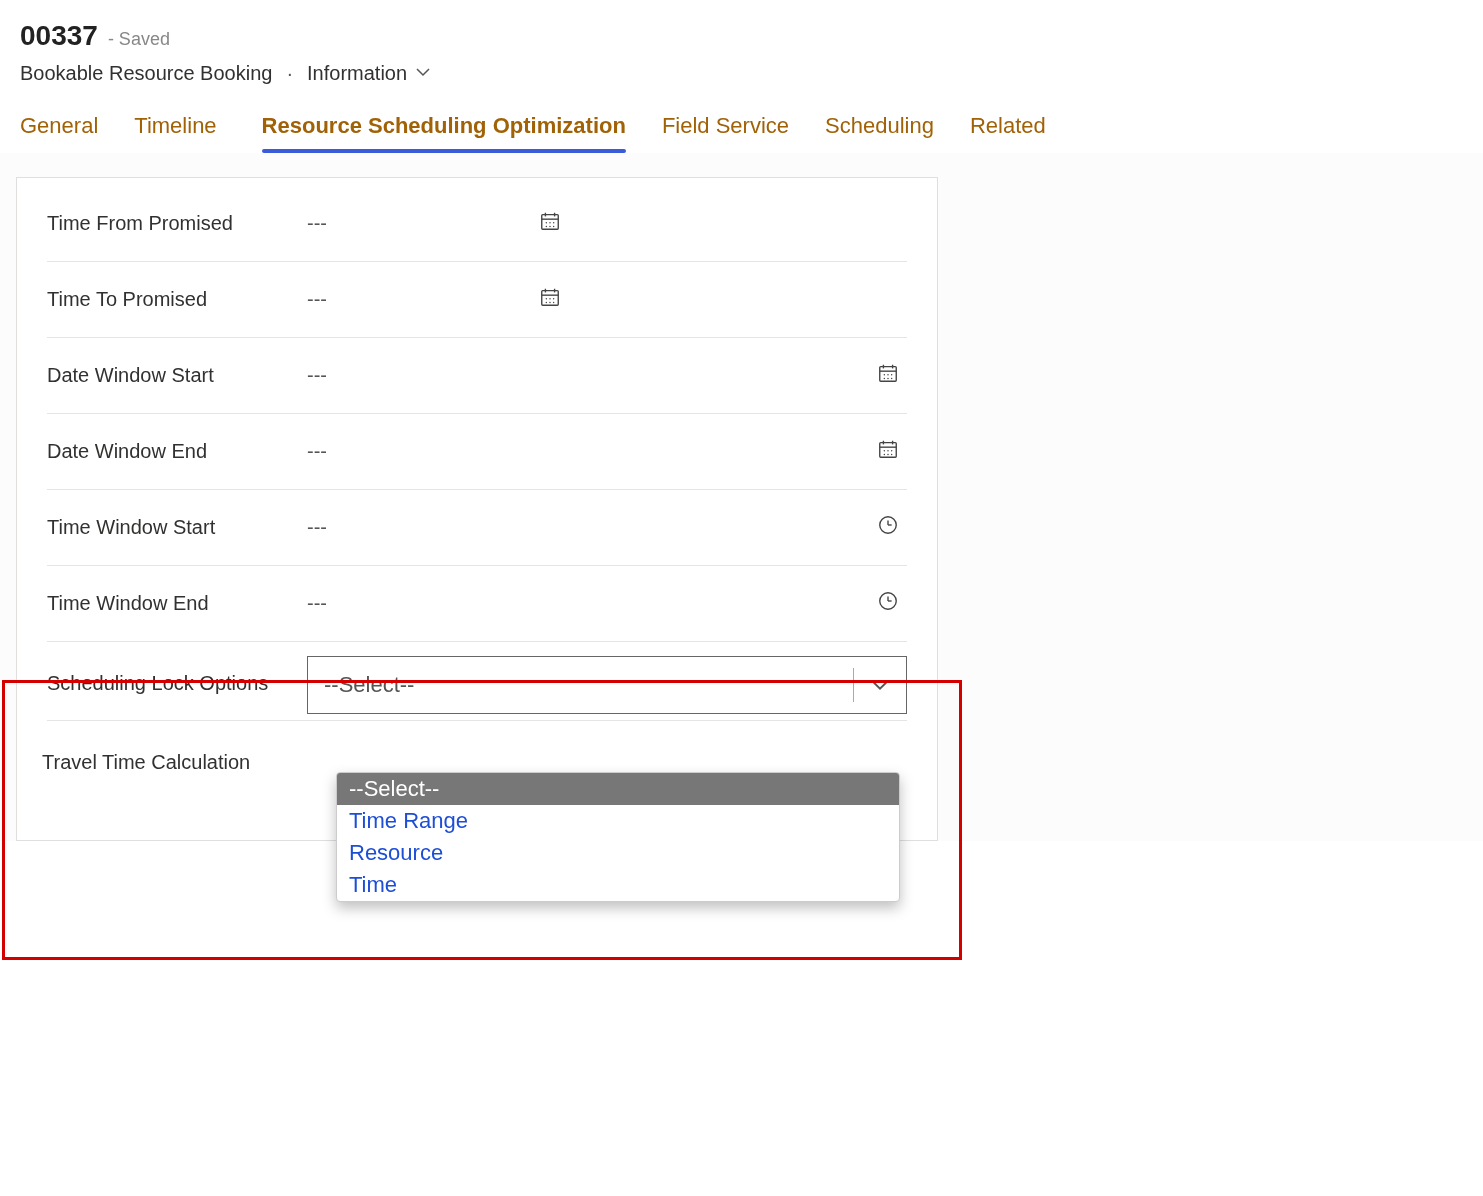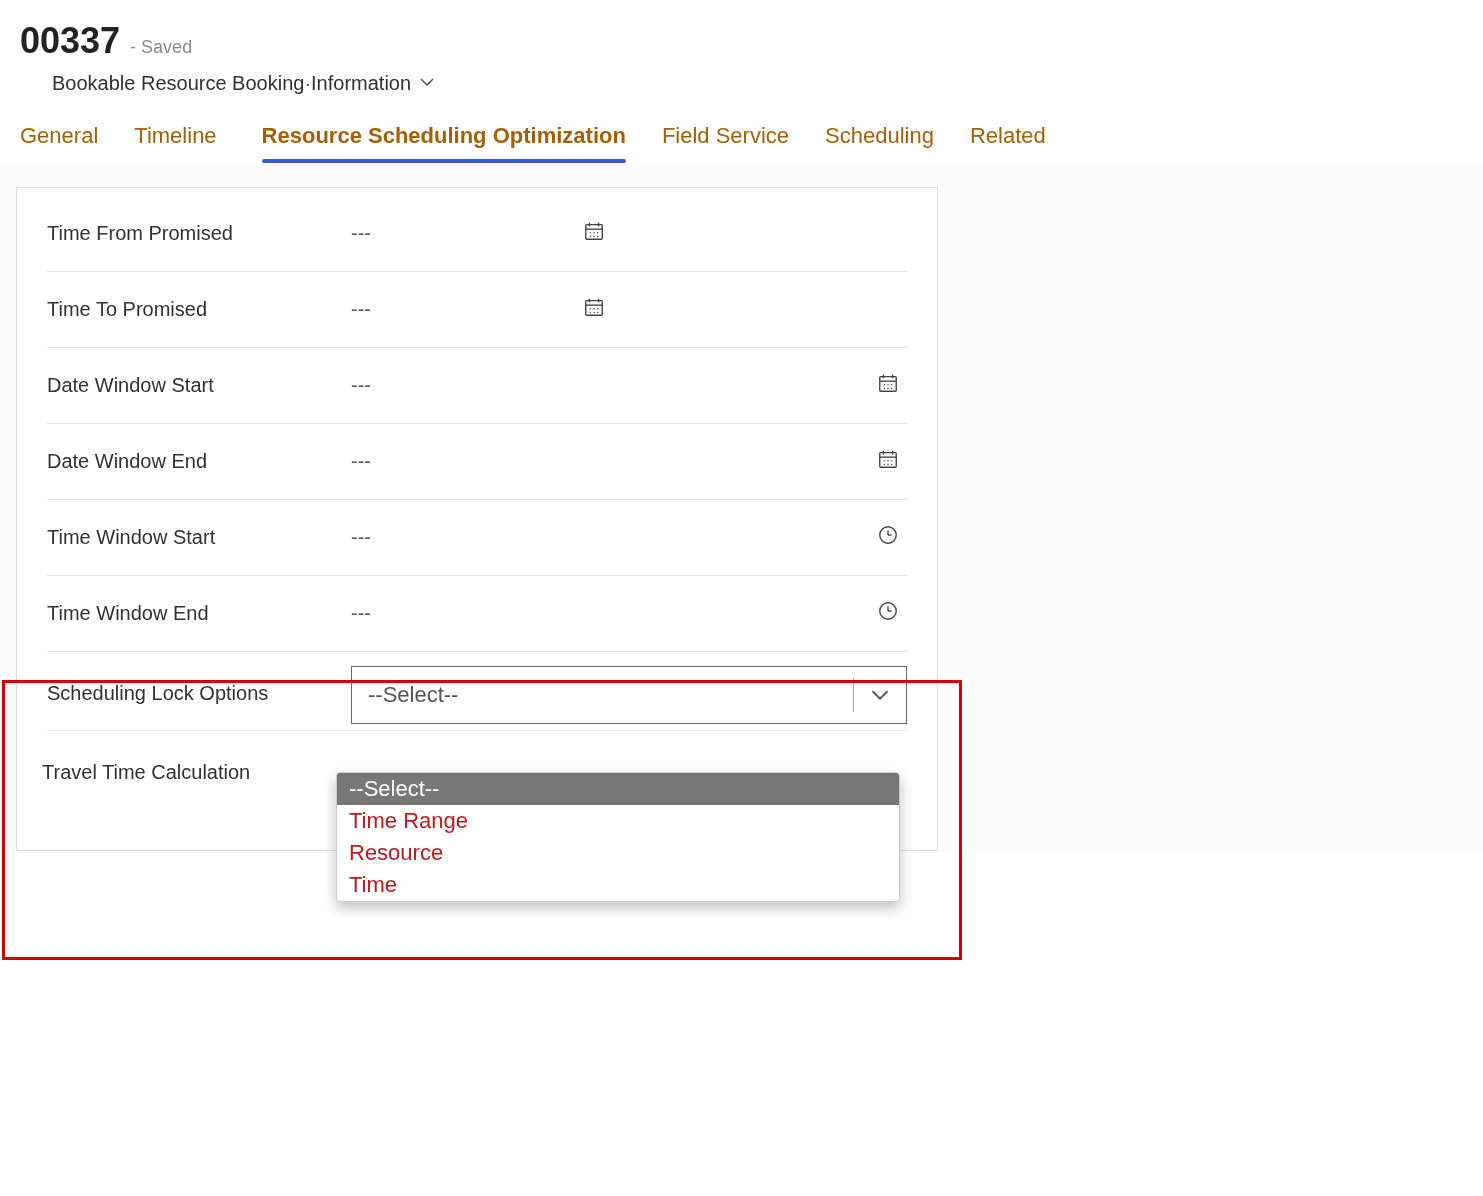--- a/index.html
+++ b/index.html
@@ -7,23 +7,23 @@
     margin: 0;
     font-family: "Segoe UI", Arial, sans-serif;
     background: #fff;
     color: #222;
     width: 1483px;
     height: 1196px;
     position: relative;
   }
   .header { padding: 20px 20px 0 20px; }
   .title-line { display: flex; align-items: baseline; gap: 10px; }
-  .record-title { font-size: 36px; font-weight: 600; color: #222; }
+  .record-title { font-size: 28px; font-weight: 600; color: #222; }
   .saved-status { font-size: 18px; color: #888; }
-  .subtitle-line { display: flex; align-items: center; margin-top: 10px; font-size: 20px; color: #323130; margin-left: 32px; }
+  .subtitle-line { display: flex; align-items: center; gap: 14px; margin-top: 10px; font-size: 20px; color: #323130; }
   .dot-sep { color: #555; }
   .form-selector { display: inline-flex; align-items: center; gap: 8px; cursor: pointer; }
   .chevron-down { display: inline-block; }
   .tabs { display: flex; gap: 36px; padding: 28px 20px 0 20px; border-bottom: 0; font-size: 22px; }
   .tab { padding-bottom: 14px; cursor: pointer; color: #a16207; position: relative; }
   .tab.active { font-weight: 600; margin-left: 9px; }
   .tab.active::after {
     content: "";
     position: absolute;
     left: 0; right: 0; bottom: 0;
@@ -39,21 +39,20 @@
     background: #fff;
     padding: 8px 0 60px 0;
   }
   .form-row {
     display: flex;
     align-items: center;
     margin: 0 30px;
     padding: 26px 0;
     border-bottom: 1px solid #e5e5e5;
     font-size: 20px;
-    gap: 44px;
   }
   .form-row:last-child { border-bottom: none; }
   .form-label { width: 260px; color: #323130; flex-shrink: 0; }
   .form-value-area { flex: 1; display: flex; align-items: center; position: relative; }
   .form-value { color: #555; }
   .icon-slot-mid { position: absolute; left: 232px; }
   .icon-slot-right { position: absolute; right: 8px; }
   .icon { width: 22px; height: 22px; display: inline-block; }
 
   .select-row { align-items: flex-start; padding-top: 14px; padding-bottom: 6px; }
@@ -85,21 +84,21 @@
     top: 772px;
     width: 564px;
     background: #fff;
     border: 1px solid #ccc;
     border-radius: 4px;
     box-shadow: 0 6px 14px rgba(0,0,0,0.25);
     font-size: 22px;
     z-index: 50;
     overflow: hidden;
   }
-  .dropdown-item { padding: 3px 12px; color: #b91c1c; cursor: pointer; }
+  .dropdown-item { padding: 3px 12px; color: #1d4ed8; cursor: pointer; }
   .dropdown-item.selected { background: #777; color: #fff; }
 
   .highlight-overlay {
     position: absolute;
     left: 2px;
     top: 680px;
     width: 960px;
     height: 280px;
     border: 3px solid #d40000;
     pointer-events: none;

